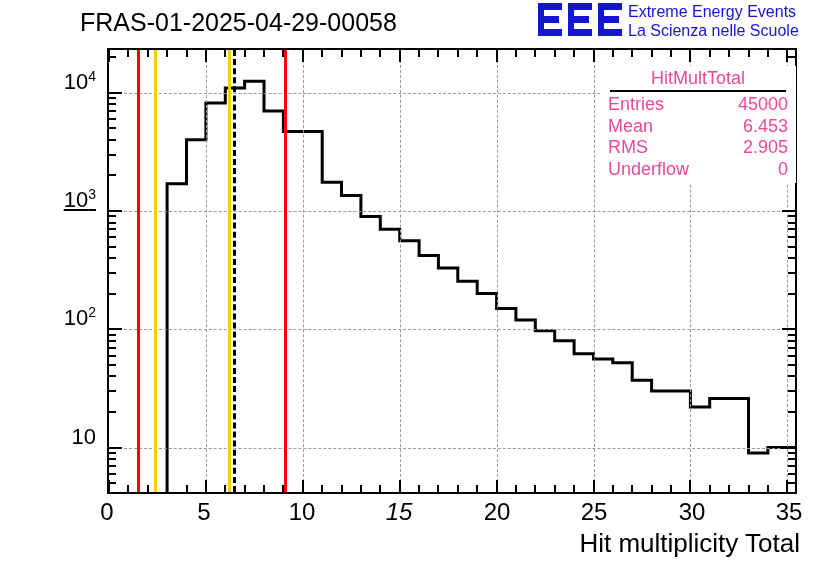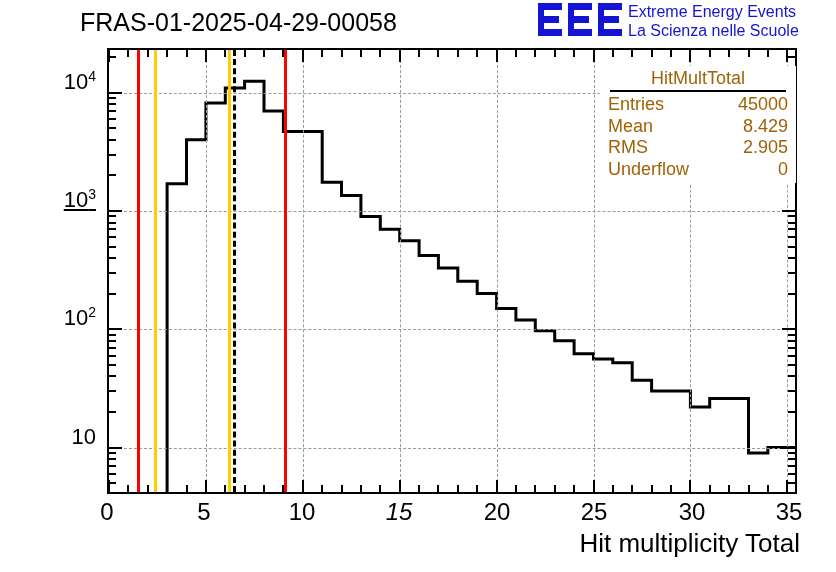--- a/index.html
+++ b/index.html
@@ -58,21 +58,21 @@
   
   .xlab{position:absolute;top:498px;font-size:24px;color:#000;text-align:center;width:60px;}
 
   #xaxis-title{
     position:absolute;right:36px;top:528px;font-size:26px;color:#000;white-space:nowrap;
   }
 
   
   #stats-box{
     position:absolute;left:600px;top:66px;width:196px;
-    background:#ffffff;font-size:18px;color:#a16207;padding:2px 4px 3px 4px;box-sizing:border-box;
+    background:#ffffff;font-size:18px;color:#ec4899;padding:2px 4px 3px 4px;box-sizing:border-box;
   }
   #stats-title{text-align:center;font-size:18px;padding-bottom:1px;border-bottom:2px solid #000;margin:0 6px 2px 6px;}
   .stat-row{display:flex;justify-content:space-between;line-height:21.5px;padding:0 4px;}
   .stat-row .k{text-align:left;}
   .stat-row .v{text-align:right;}
 </style>
 </head>
 <body>
 
 <div id="root">
@@ -289,21 +289,21 @@
 
   <div id="stats-box">
     <div id="stats-title">HitMultTotal</div>
     <div id="stats-rows">
         <div class="stat-row">
           <span class="k">Entries</span>
           <span class="v">45000</span>
         </div>
         <div class="stat-row">
           <span class="k">Mean</span>
-          <span class="v">8.429</span>
+          <span class="v">6.453</span>
         </div>
         <div class="stat-row">
           <span class="k">RMS</span>
           <span class="v">2.905</span>
         </div>
         <div class="stat-row">
           <span class="k">Underflow</span>
           <span class="v">0</span>
         </div>
       </div>

